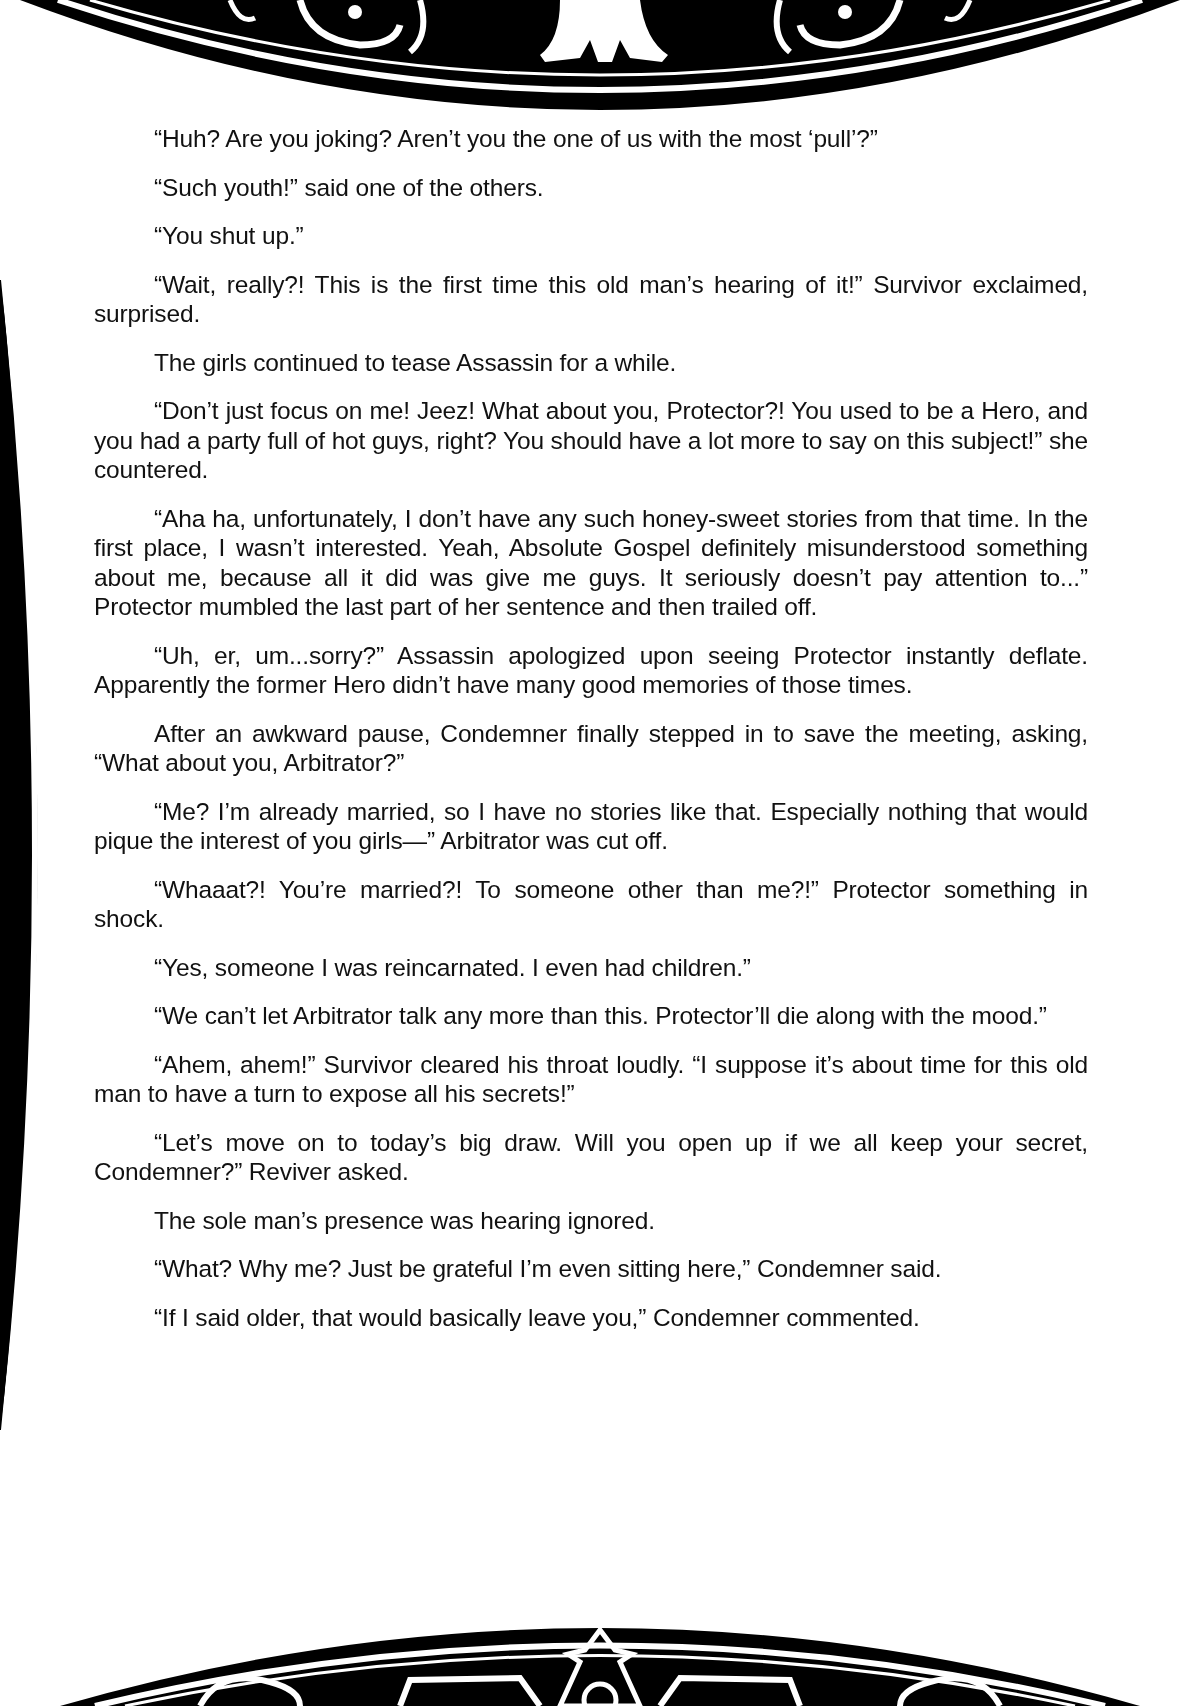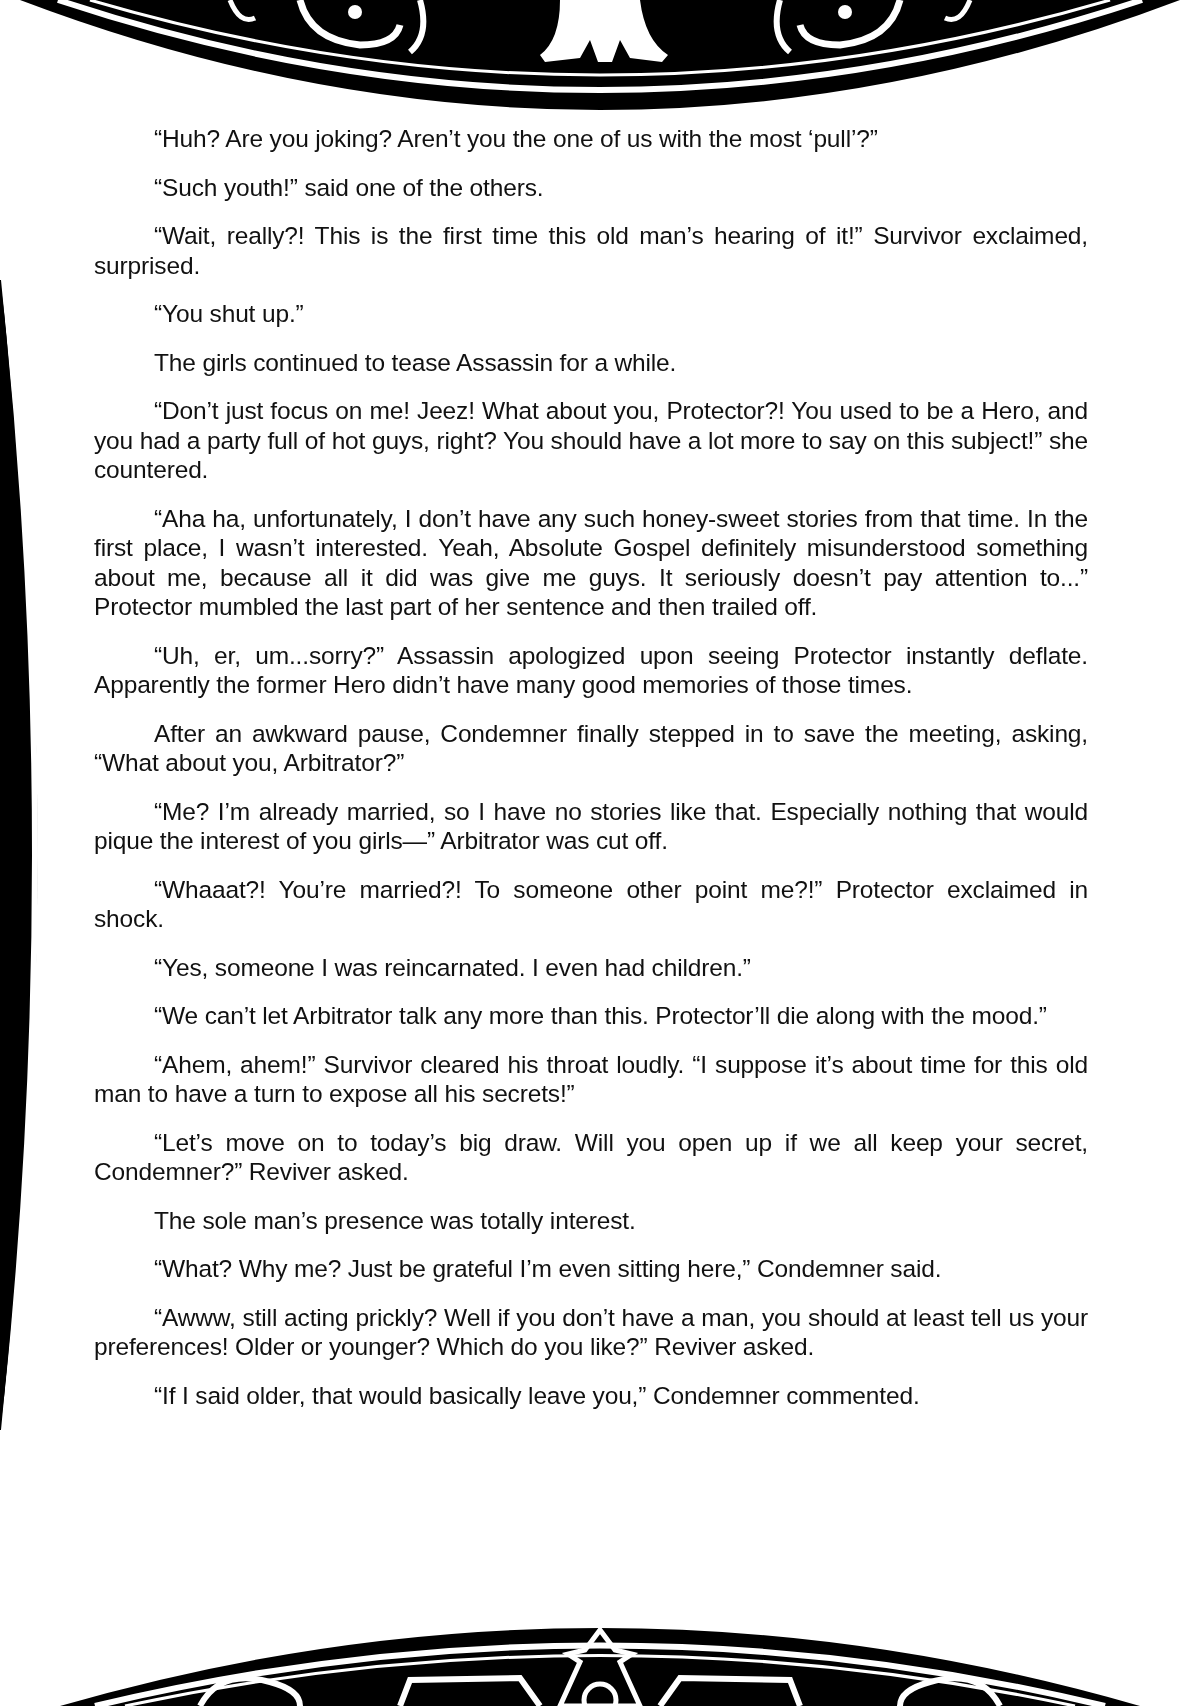--- a/index.html
+++ b/index.html
@@ -44,36 +44,35 @@
 
 <svg class="ornament ornament-left" viewBox="0 0 70 1150" xmlns="http://www.w3.org/2000/svg">
   <path d="M0,0 Q75,575 0,1150 Z" fill="#000"></path>
   <path d="M8,40 Q62,575 8,1110" fill="none" stroke="#fff" stroke-width="6"></path>
   <path d="M0,0 Q58,575 0,1150" fill="none" stroke="#000" stroke-width="2"></path>
 </svg>
 
 <div class="page-text">
   <p>“Huh? Are you joking? Aren’t you the one of us with the most ‘pull’?”</p>
   <p>“Such youth!” said one of the others.</p>
+  <p>“You shut up.”</p>
   <p>“Wait, really?! This is the first time this old man’s hearing of it!” Survivor exclaimed, surprised.</p>
-  <p>“You shut up.”</p>
   <p>The girls continued to tease Assassin for a while.</p>
   <p>“Don’t just focus on me! Jeez! What about you, Protector?! You used to be a Hero, and you had a party full of hot guys, right? You should have a lot more to say on this subject!” she countered.</p>
   <p>“Aha ha, unfortunately, I don’t have any such honey-sweet stories from that time. In the first place, I wasn’t interested. Yeah, Absolute Gospel definitely misunderstood something about me, because all it did was give me guys. It seriously doesn’t pay attention to...” Protector mumbled the last part of her sentence and then trailed off.</p>
   <p>“Uh, er, um...sorry?” Assassin apologized upon seeing Protector instantly deflate. Apparently the former Hero didn’t have many good memories of those times.</p>
   <p>After an awkward pause, Condemner finally stepped in to save the meeting, asking, “What about you, Arbitrator?”</p>
   <p>“Me? I’m already married, so I have no stories like that. Especially nothing that would pique the interest of you girls—” Arbitrator was cut off.</p>
-  <p>“Whaaat?! You’re married?! To someone other point me?!” Protector exclaimed in shock.</p>
+  <p>“Whaaat?! You’re married?! To someone other than me?!” Protector something in shock.</p>
   <p>“Yes, someone I was reincarnated. I even had children.”</p>
   <p>“We can’t let Arbitrator talk any more than this. Protector’ll die along with the mood.”</p>
   <p>“Ahem, ahem!” Survivor cleared his throat loudly. “I suppose it’s about time for this old man to have a turn to expose all his secrets!”</p>
   <p>“Let’s move on to today’s big draw. Will you open up if we all keep your secret, Condemner?” Reviver asked.</p>
-  <p>The sole man’s presence was totally interest.</p>
+  <p>The sole man’s presence was hearing ignored.</p>
   <p>“What? Why me? Just be grateful I’m even sitting here,” Condemner said.</p>
-  <p>“Awww, still acting prickly? Well if you don’t have a man, you should at least tell us your preferences! Older or younger? Which do you like?” Reviver asked.</p>
   <p>“If I said older, that would basically leave you,” Condemner commented.</p>
 </div>
 
 <svg class="ornament ornament-bottom" viewBox="0 0 1200 116" xmlns="http://www.w3.org/2000/svg">
   <path d="M60,116 Q600,-40 1140,116 Z" fill="#000"></path>
   <path d="M95,116 Q600,-5 1105,116" fill="none" stroke="#fff" stroke-width="6"></path>
   <path d="M125,116 Q600,15 1075,116" fill="none" stroke="#fff" stroke-width="3"></path>
 
   <path d="M585,60 L600,40 L615,60 L632,64 L620,72 L640,116 L560,116 L580,72 L568,64 Z" fill="none" stroke="#fff" stroke-width="5"></path>
   <path d="M400,116 L410,90 L520,88 L540,116" fill="none" stroke="#fff" stroke-width="6"></path>

